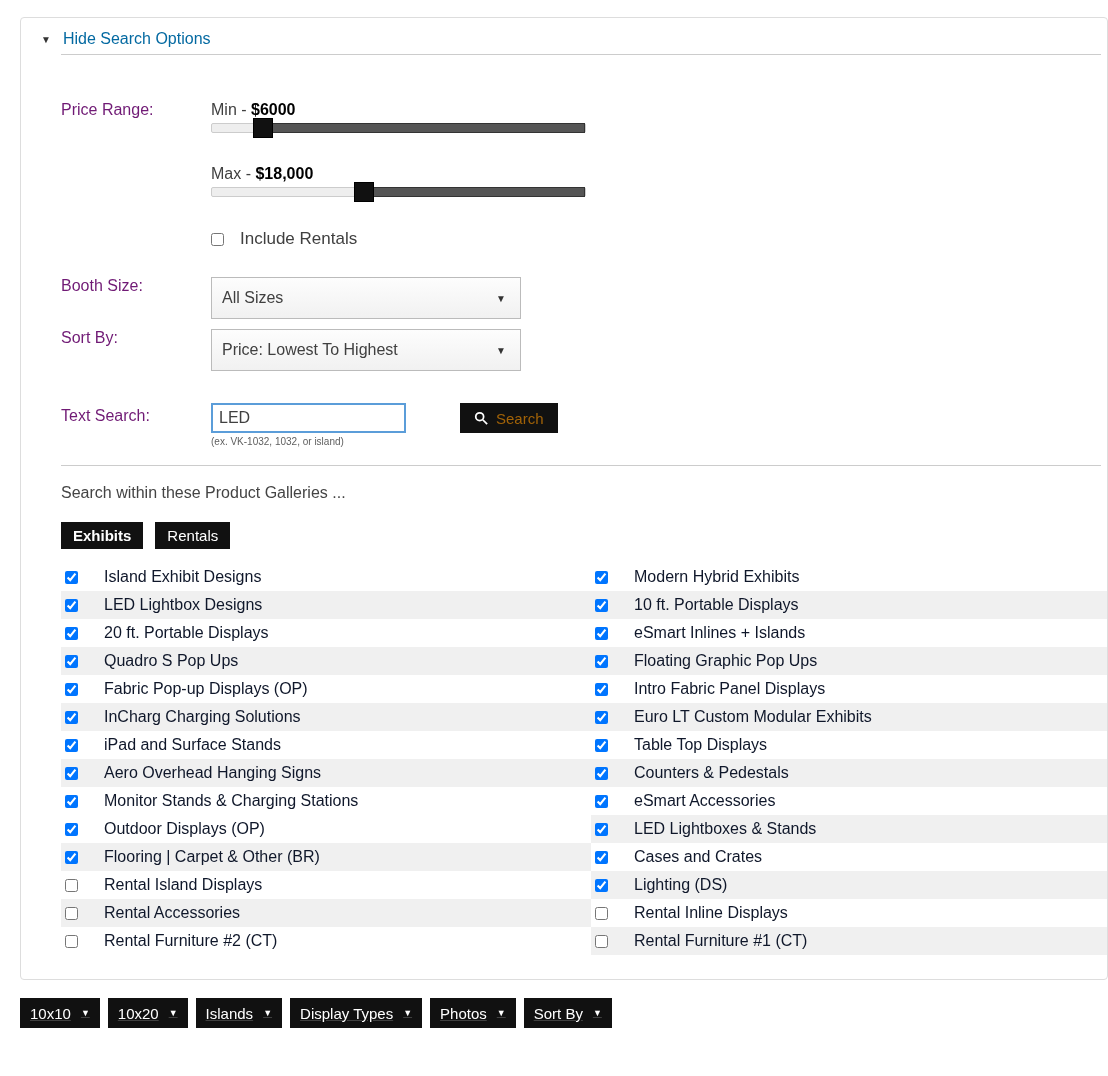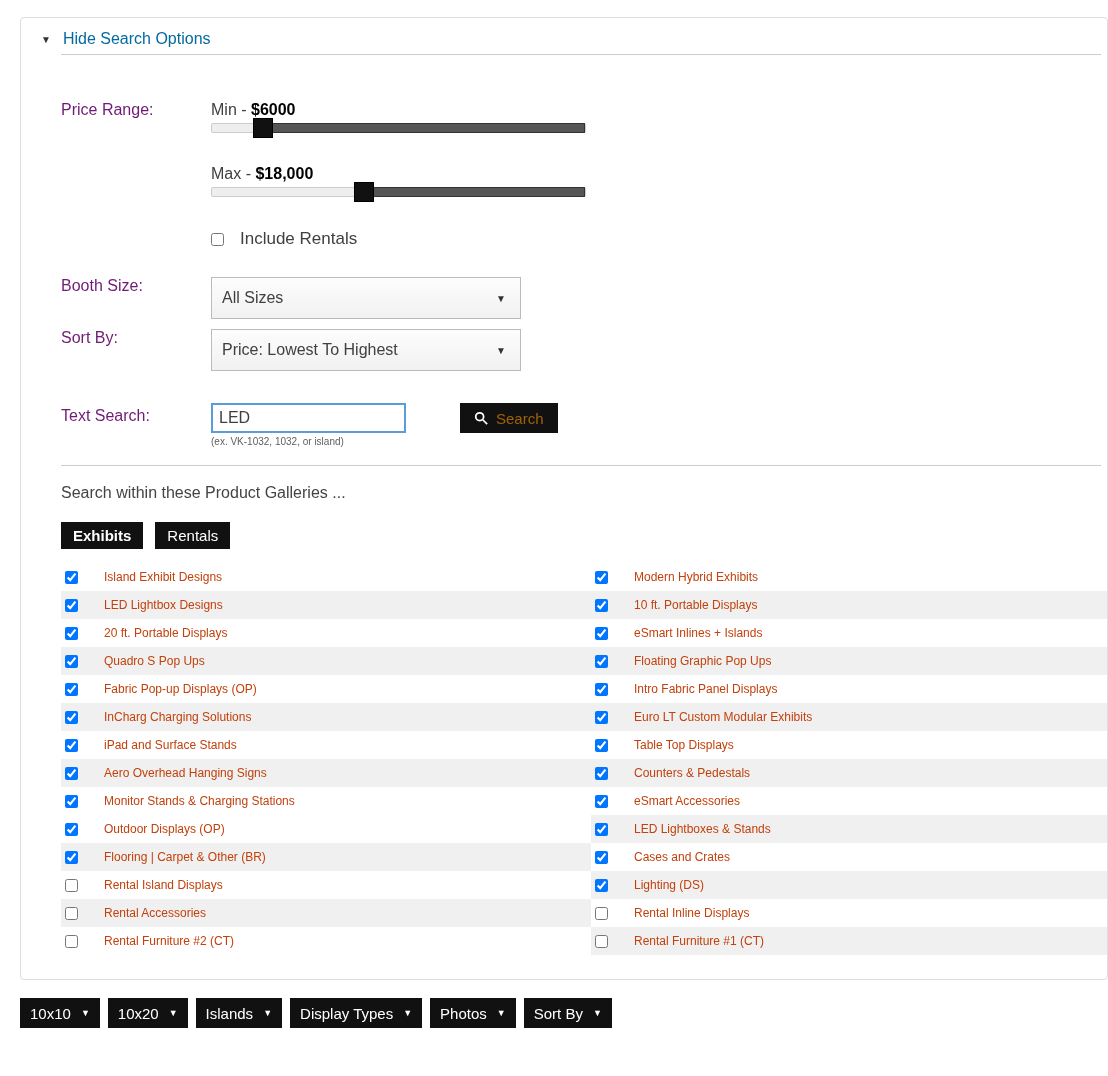--- a/index.html
+++ b/index.html
@@ -32,22 +32,22 @@
 .divider { border: none; border-top: 1px solid #ccc; margin: 18px 0 18px 0; width: 1040px; }
 .galleries-head { font-size: 16px; color: #444; }
 .tabs { display: flex; gap: 12px; margin: 20px 0 14px 0; }
 .tab { background: #111; color: #fff; padding: 5px 12px; font-size: 15px; cursor: pointer; }
 .tab.active { font-weight: bold; }
 .gallery-cols { display: flex; gap: 0; width: 1060px; }
 .gallery-col { width: 50%; }
 .g-row { display: flex; align-items: center; height: 28px; padding-left: 4px; }
 .g-row.alt { background: #f0f0f0; }
 .g-row input { margin-right: 26px; }
-.g-row span { font-size: 12px; color: #c2410c; }
-.footer-bar { display: flex; gap: 8px; margin-top: 18px; }
+.g-row span { font-size: 16px; color: #0f172a; }
+.footer-bar { display: flex; gap: 8px; margin-top: 18px; text-decoration: underline; }
 .fbtn { background: #111; color: #fff; height: 30px; padding: 0 10px; display: flex; align-items: center; font-size: 15px; cursor: pointer; border: none; }
 .fbtn .caret { font-size: 9px; margin-left: 10px; }
 svg { display: block; }
 </style>
 </head>
 <body>
 
 <div class="panel">
   <div class="panel-inner">
 

